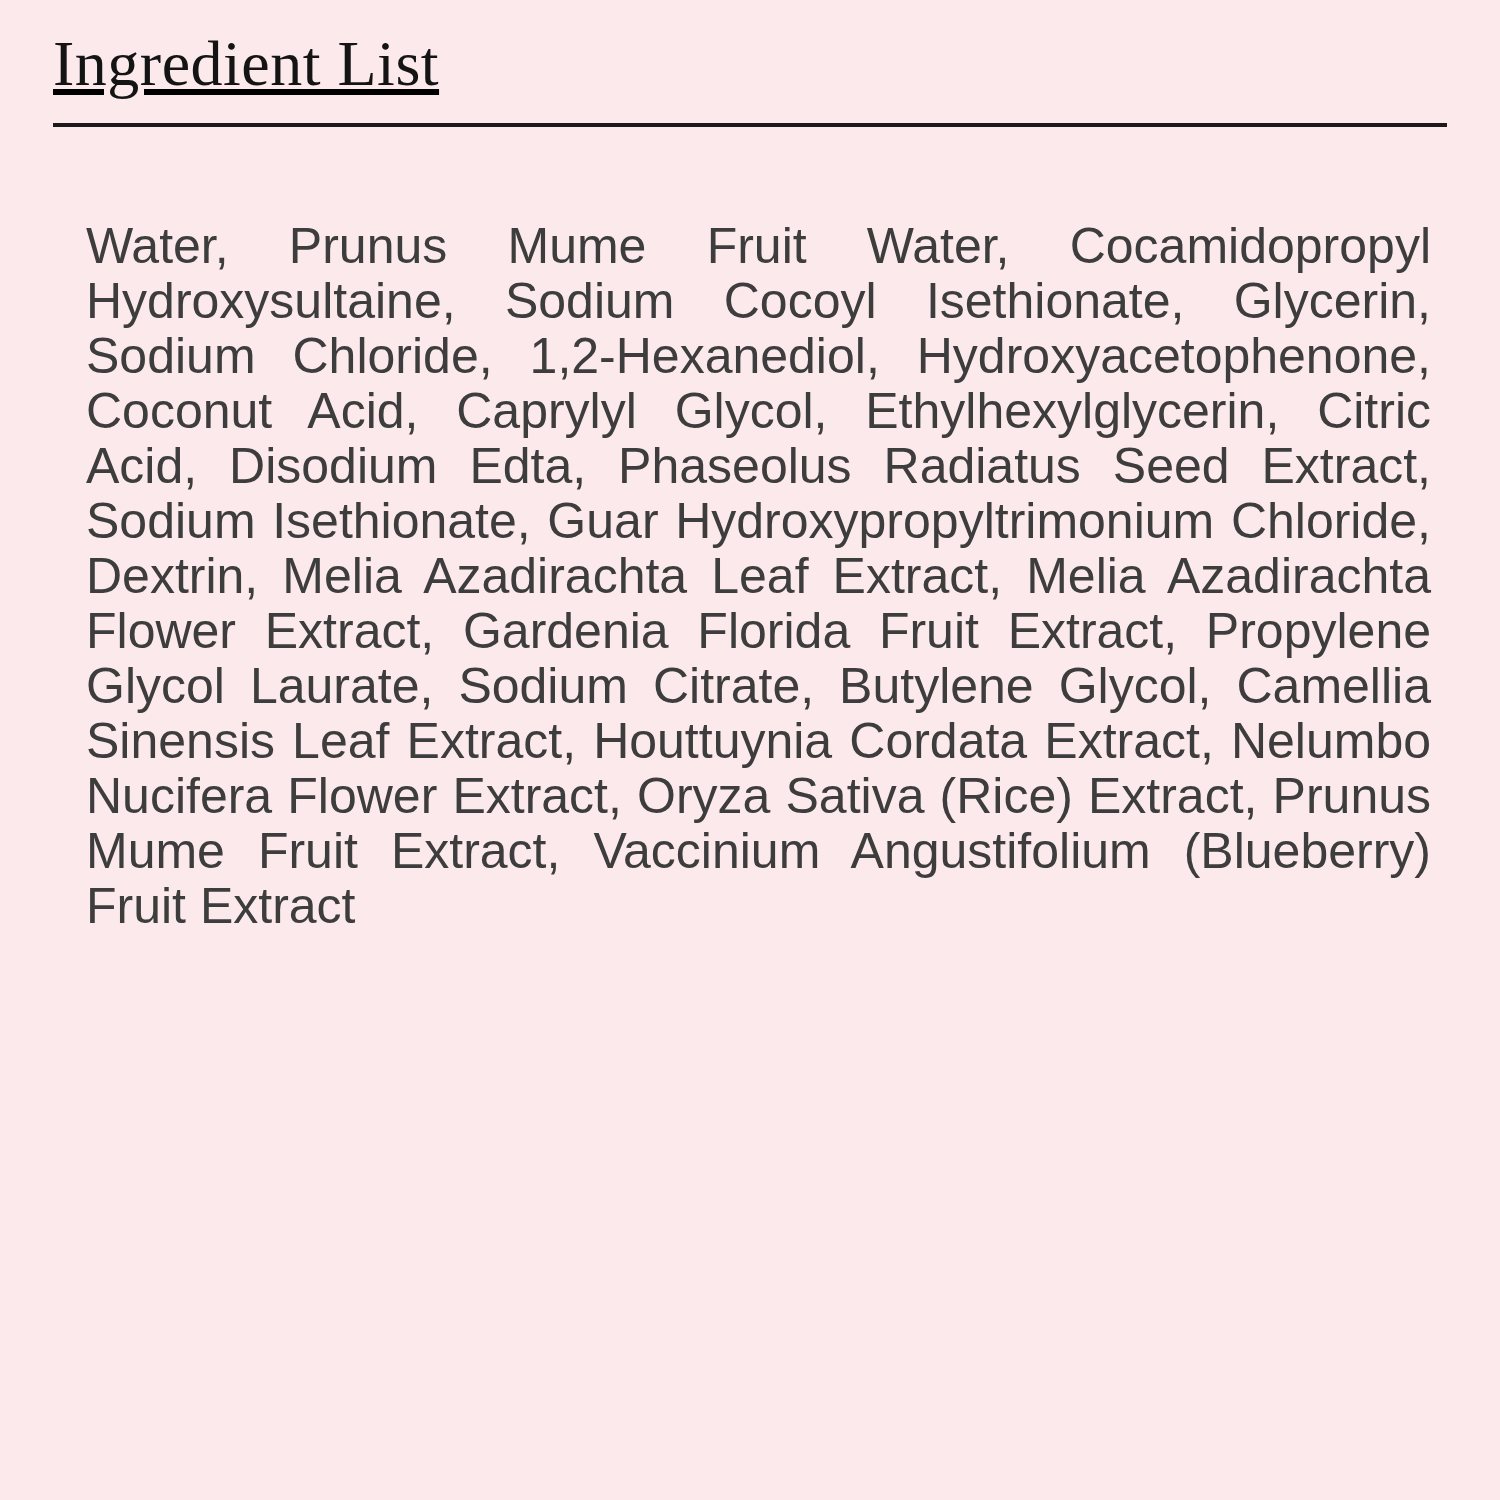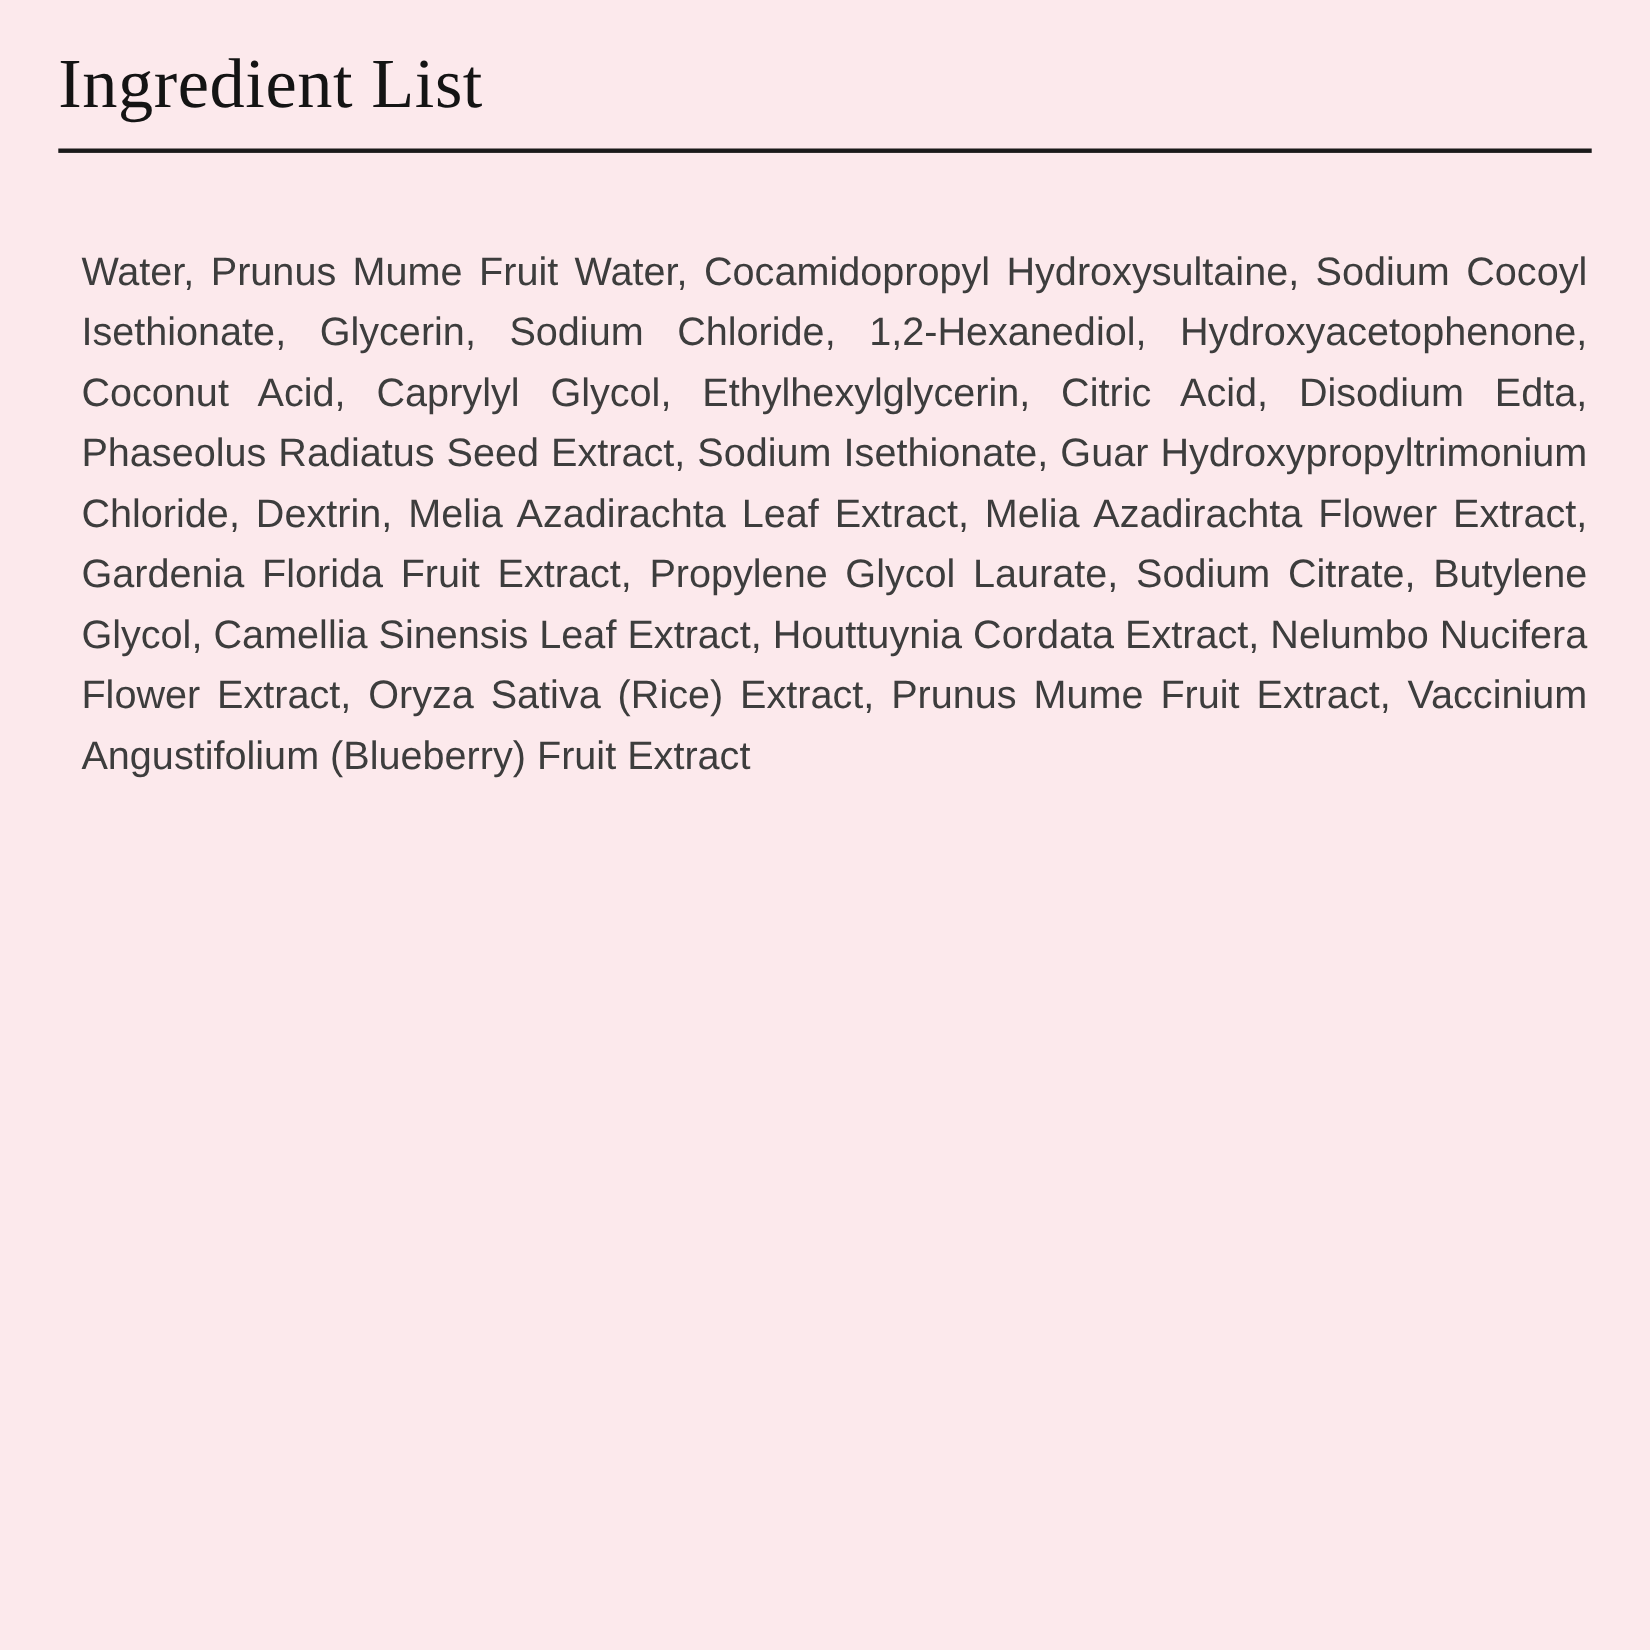--- a/index.html
+++ b/index.html
@@ -12,43 +12,44 @@
     background: #fce9ec;
     overflow: hidden;
   }
   .page {
     position: relative;
     width: 1500px;
     height: 1500px;
     box-sizing: border-box;
   }
   .header {
-    padding: 42px 53px 0 53px;
+    padding: 30px 53px 0 53px;
+    text-decoration: underline;
   }
   .page-title {
     margin: 0;
     font-family: "Liberation Serif", serif;
     font-weight: 400;
     font-size: 64px;
     line-height: 1.05;
     color: #141414;
     letter-spacing: 0.5px;
   }
   .title-divider {
     border: none;
     margin: 26px 53px 0 53px;
     height: 4px;
     background: #1a1a1a;
   }
   .body-copy {
-    margin: 4px;
+    margin: 16px;
     padding: 76px 53px 0 70px;
     font-family: "Liberation Sans", sans-serif;
     font-weight: 300;
-    font-size: 36px;
+    font-size: 50px;
     line-height: 55px;
     color: #3d3d3d;
     text-align: justify;
   }
 </style>
 </head>
 <body>
 
 <div class="page">
   <div class="header">

